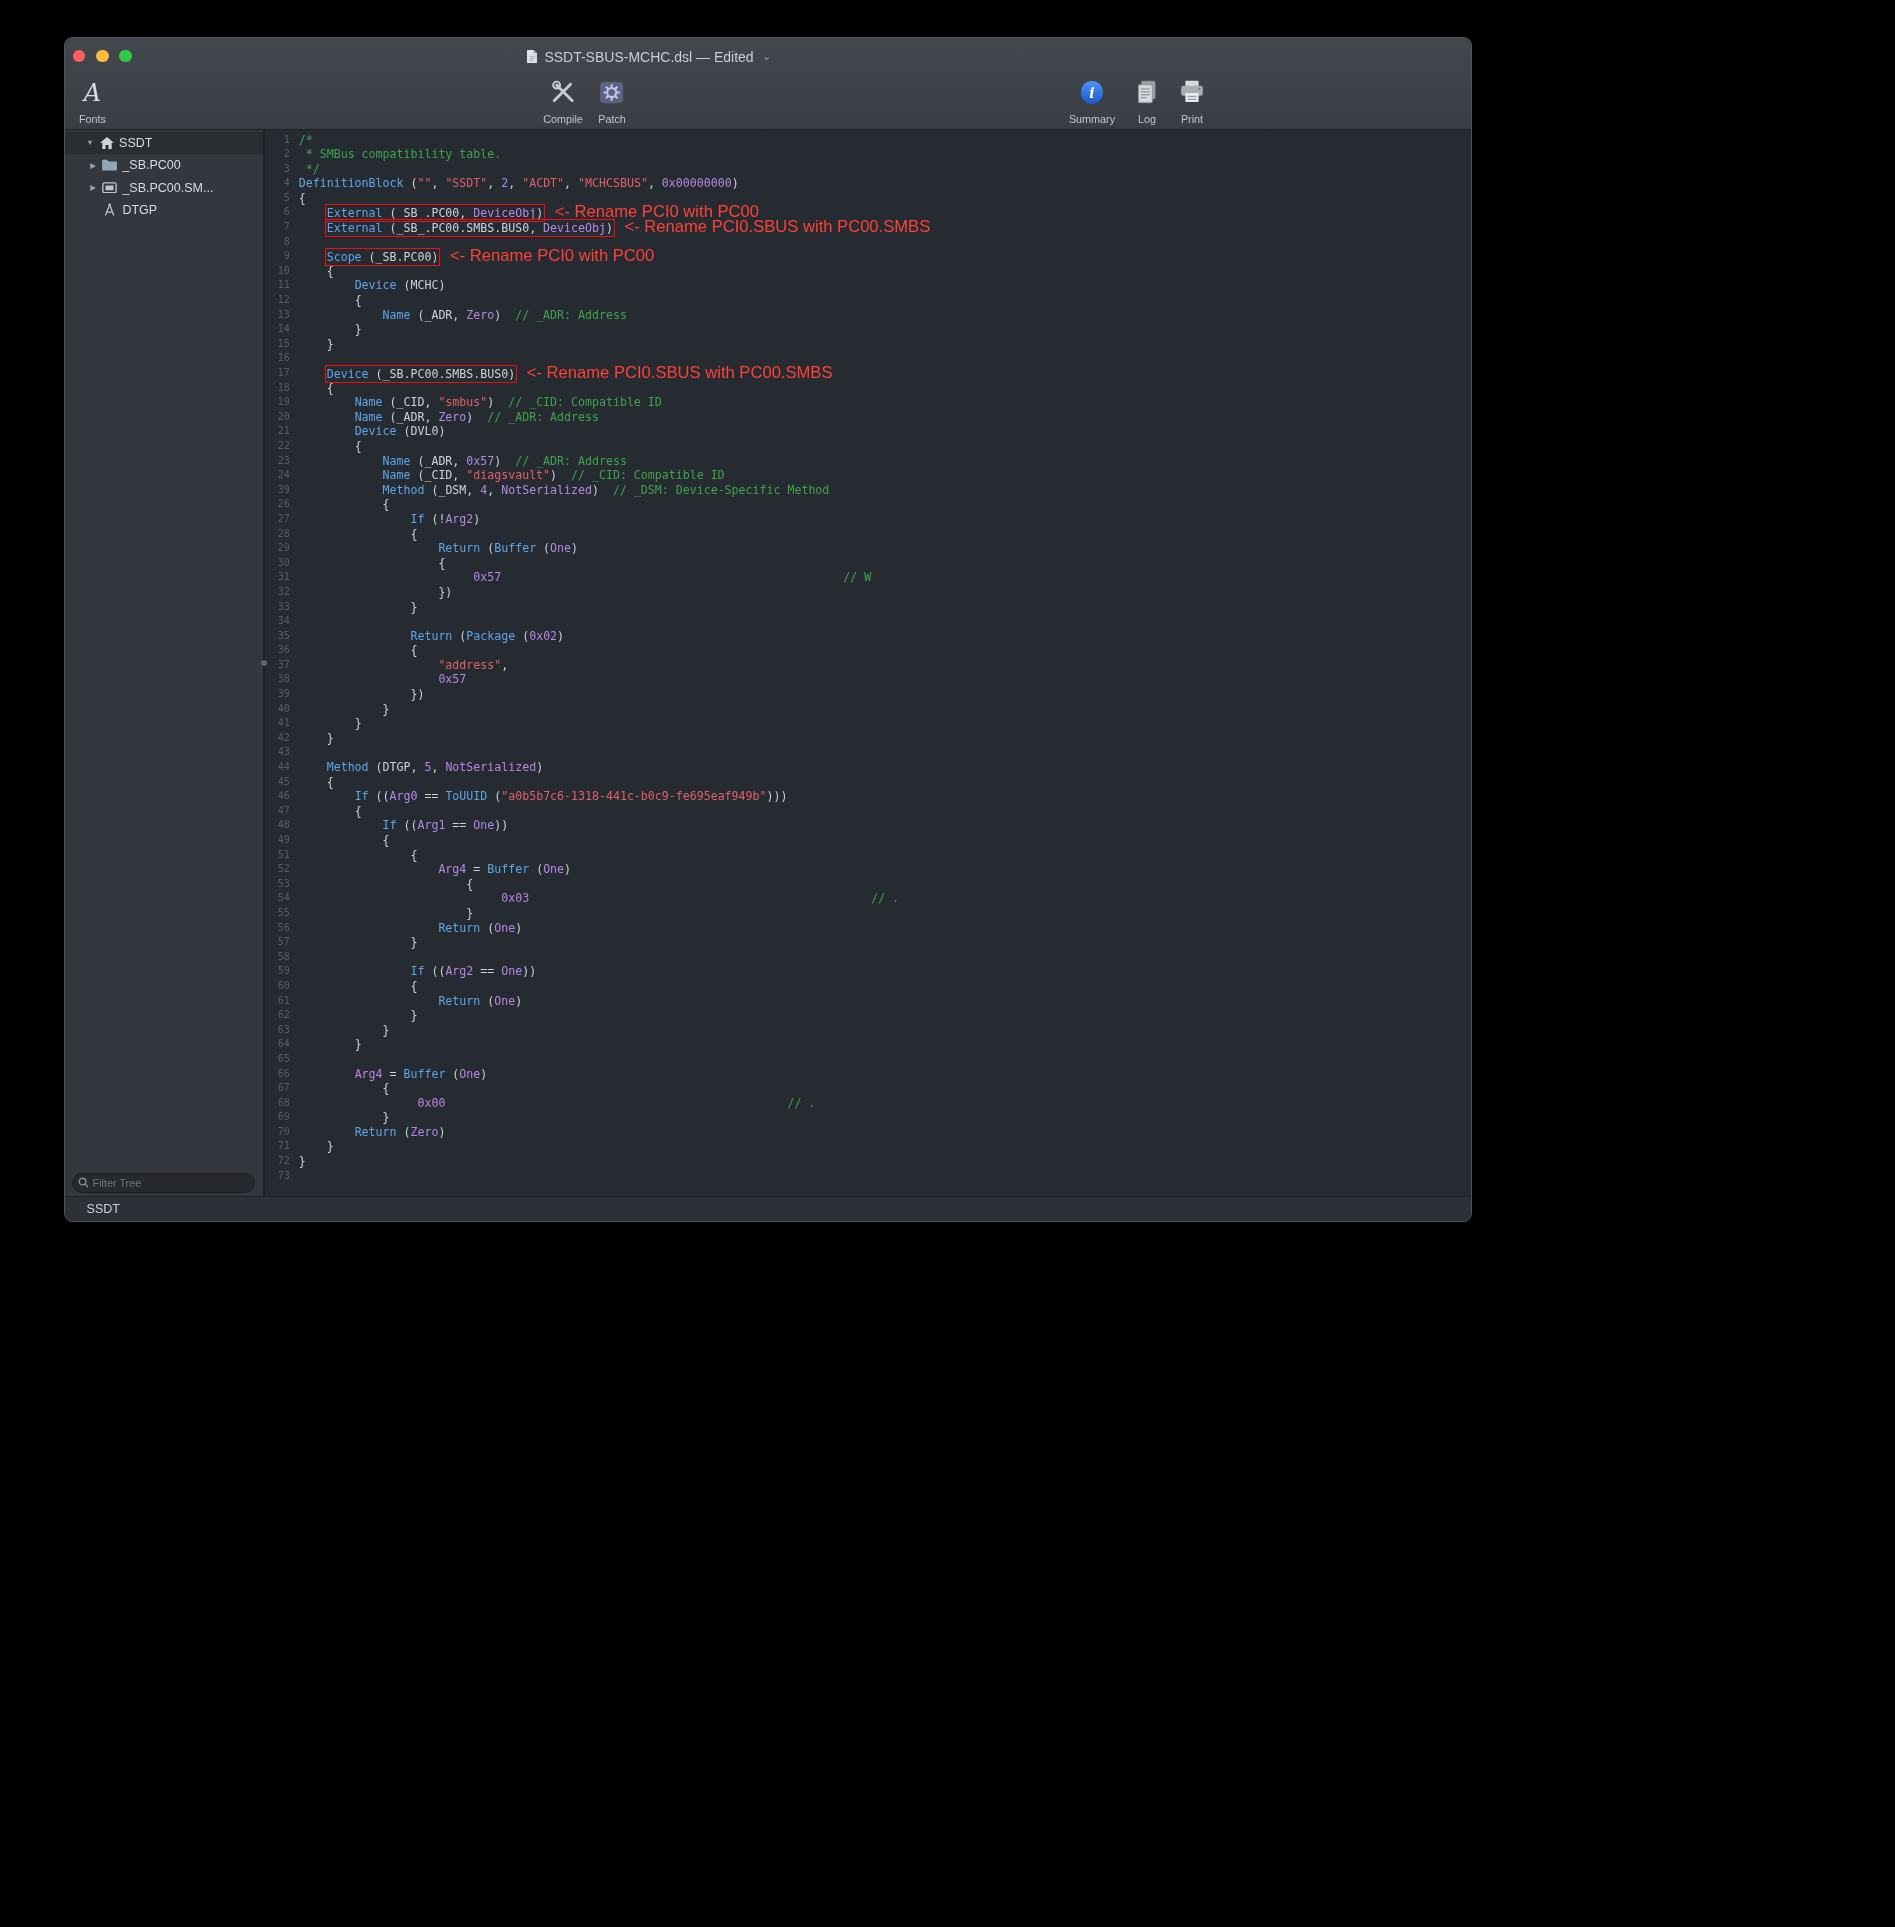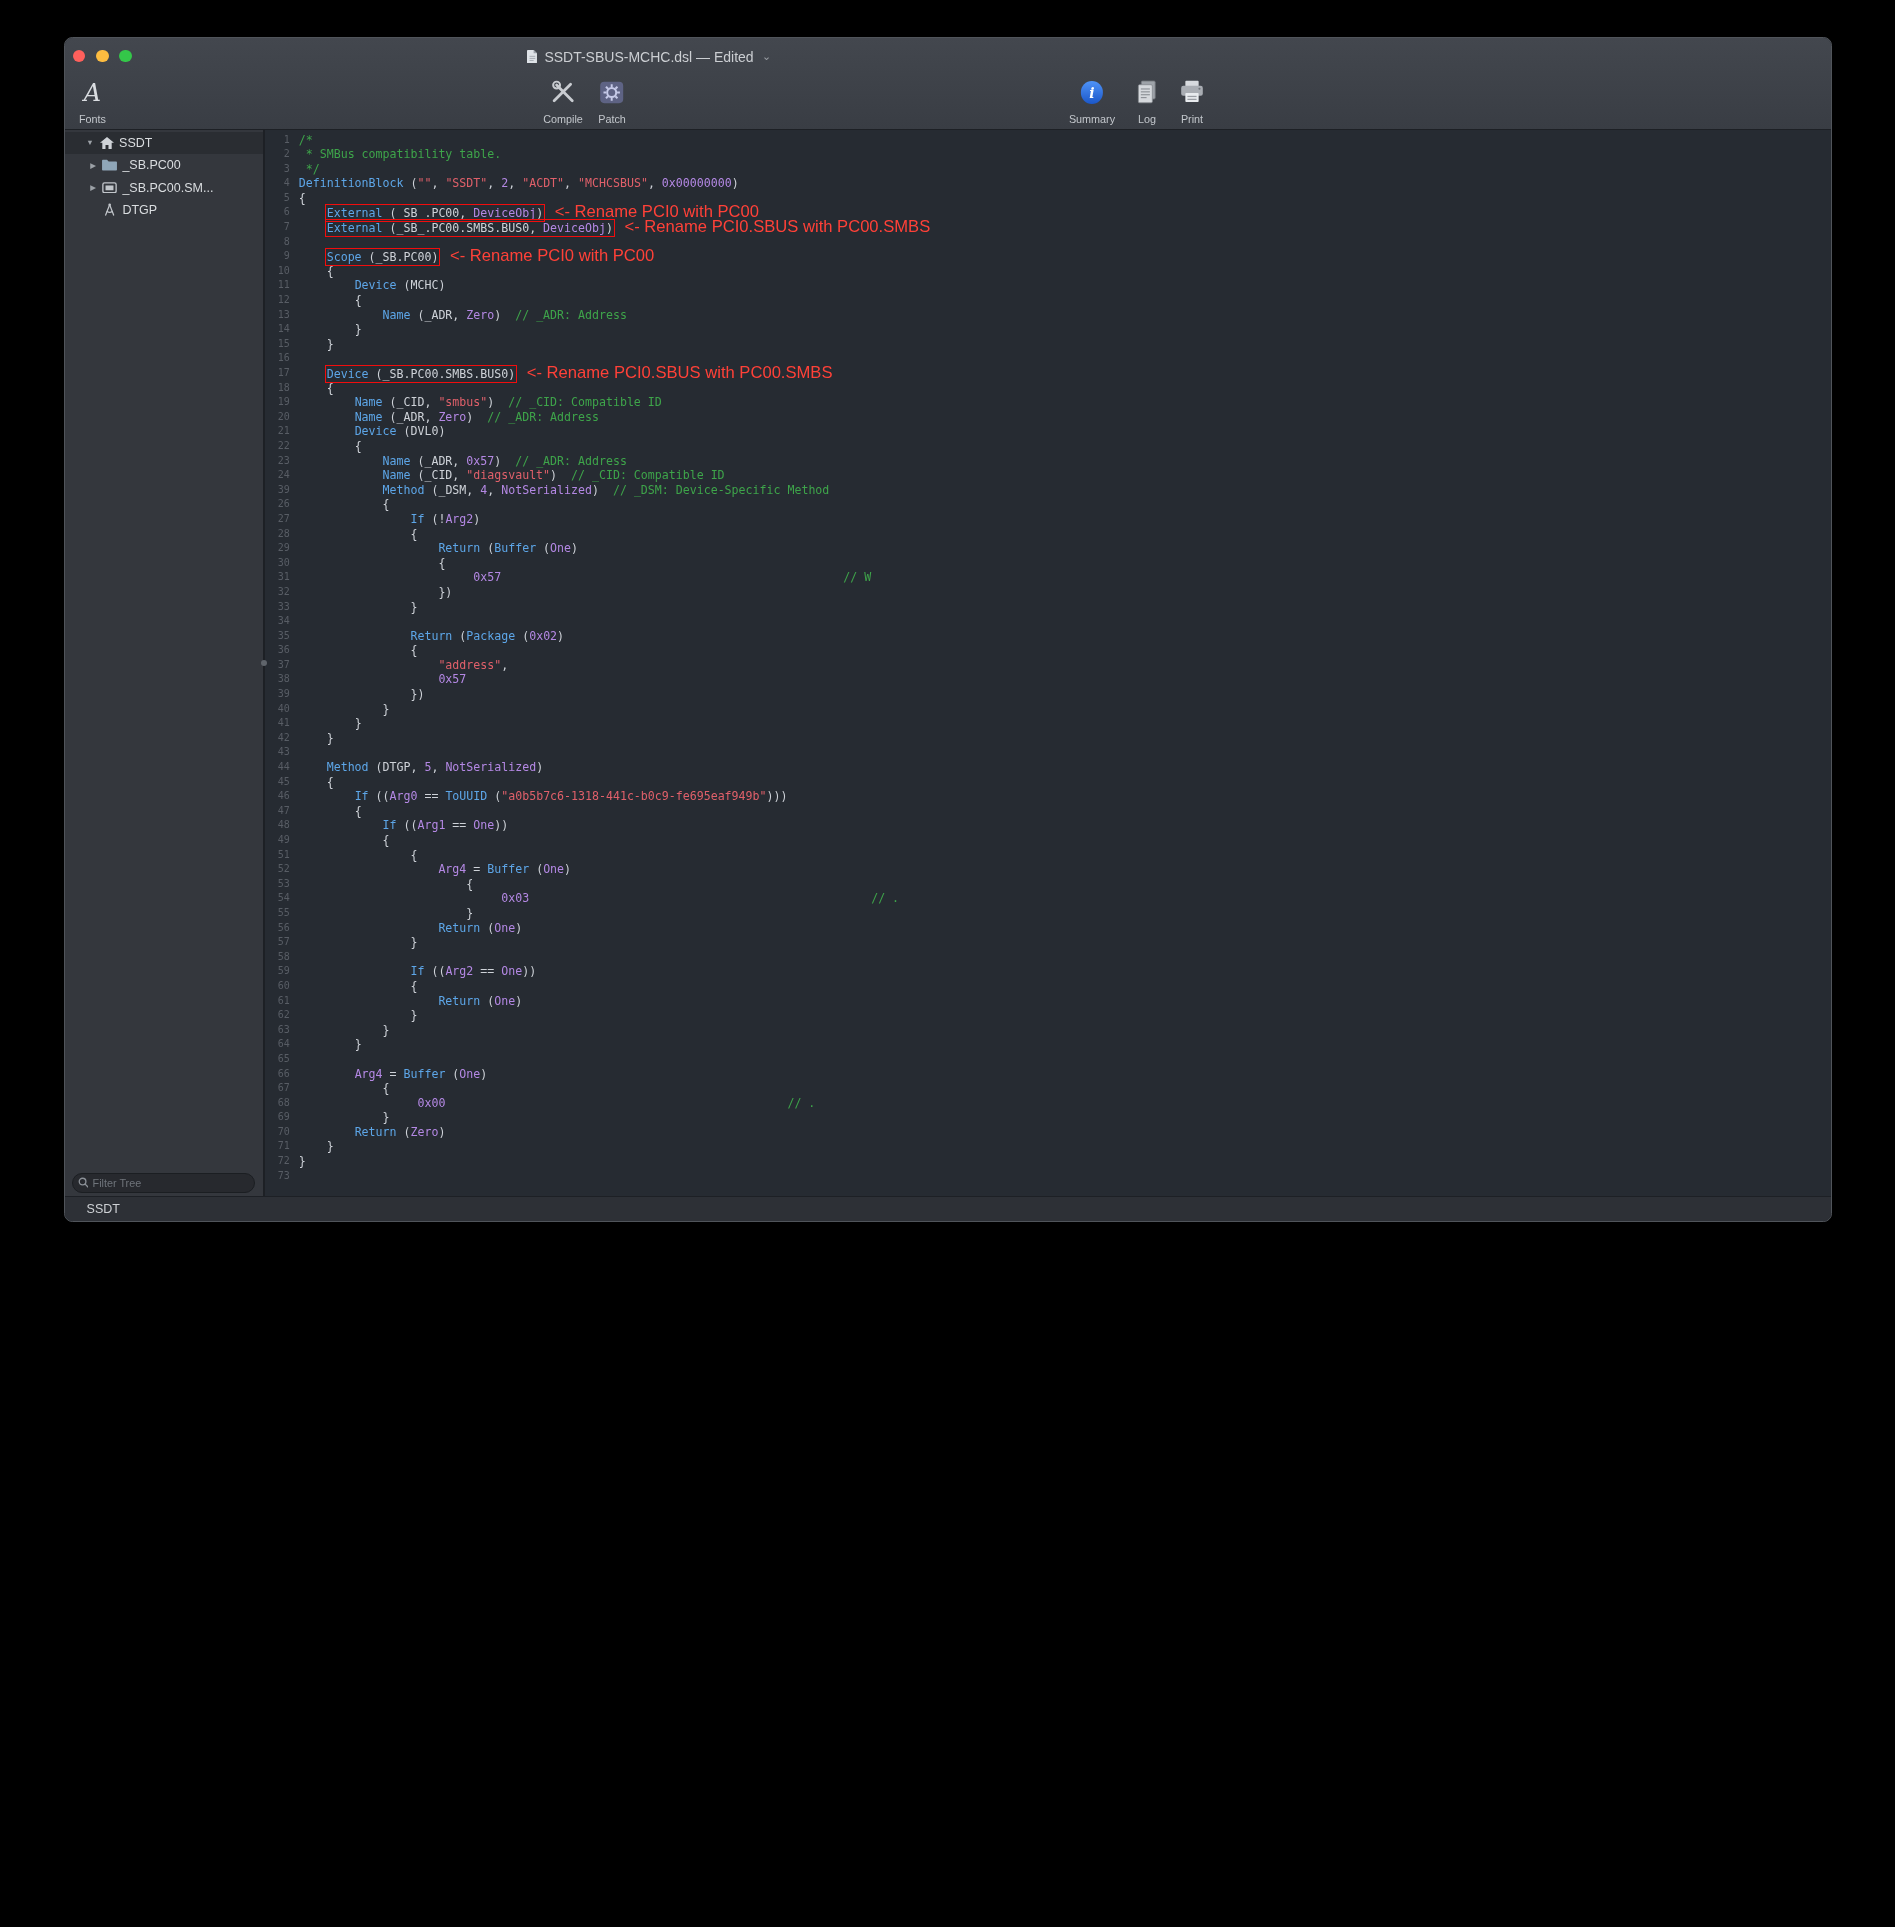--- a/index.html
+++ b/index.html
@@ -1,21 +1,21 @@
 <!DOCTYPE html>
 <html style="--kw: #5da6e8; --nm: #b488e4; --st: #e0606a; --cm: #3ea44a; --pl: #ced2d8; --boxred: #f20d0d; --annred: #ff4138;font-size:13.3px"><head>
 <meta charset="utf-8">
 <style>
   :root{
     --kw:#5da6e8; --nm:#b488e4; --st:#e0606a; --cm:#3ea44a; --pl:#ced2d8;
     --boxred:#f20d0d; --annred:#ff4138;
   }
   *{margin:0;padding:0;box-sizing:border-box;}
   html,body{width:1896px;height:1927px;background:#000;font-family:"Liberation Sans",sans-serif;-webkit-font-smoothing:antialiased;}
-  #window{position:absolute;left:64px;top:37px;width:1768px;height:1185px;background:#262b32;
+  #window{position:absolute;left:64px;top:37px;width:1408px;height:1185px;background:#262b32;
     border-radius:8.3px;overflow:hidden;border:0.8px solid #50545a;box-shadow:0 25px 75px rgba(0,0,0,.75);}
   
   #chrome{position:absolute;left:0;top:0;right:0;height:92px;background:linear-gradient(180deg,#43474e,#393d44);border-bottom:0.8px solid #1d2025;}
   #titlebar{position:relative;height:37px;}
   .tl{position:absolute;top:11.6px;width:12.5px;height:12.5px;border-radius:50%;}
   #tl-close{left:7.5px;background:#ff605c;}
   #tl-min{left:31px;background:#fdbc40;}
   #tl-zoom{left:54px;background:#34c749;}
   #titlegroup{position:absolute;left:584px;top:0;height:37px;transform:translateX(-50%);display:flex;align-items:center;gap:6.6px;white-space:nowrap;}
   #title{color:#cbced2;font-size:14px;}

